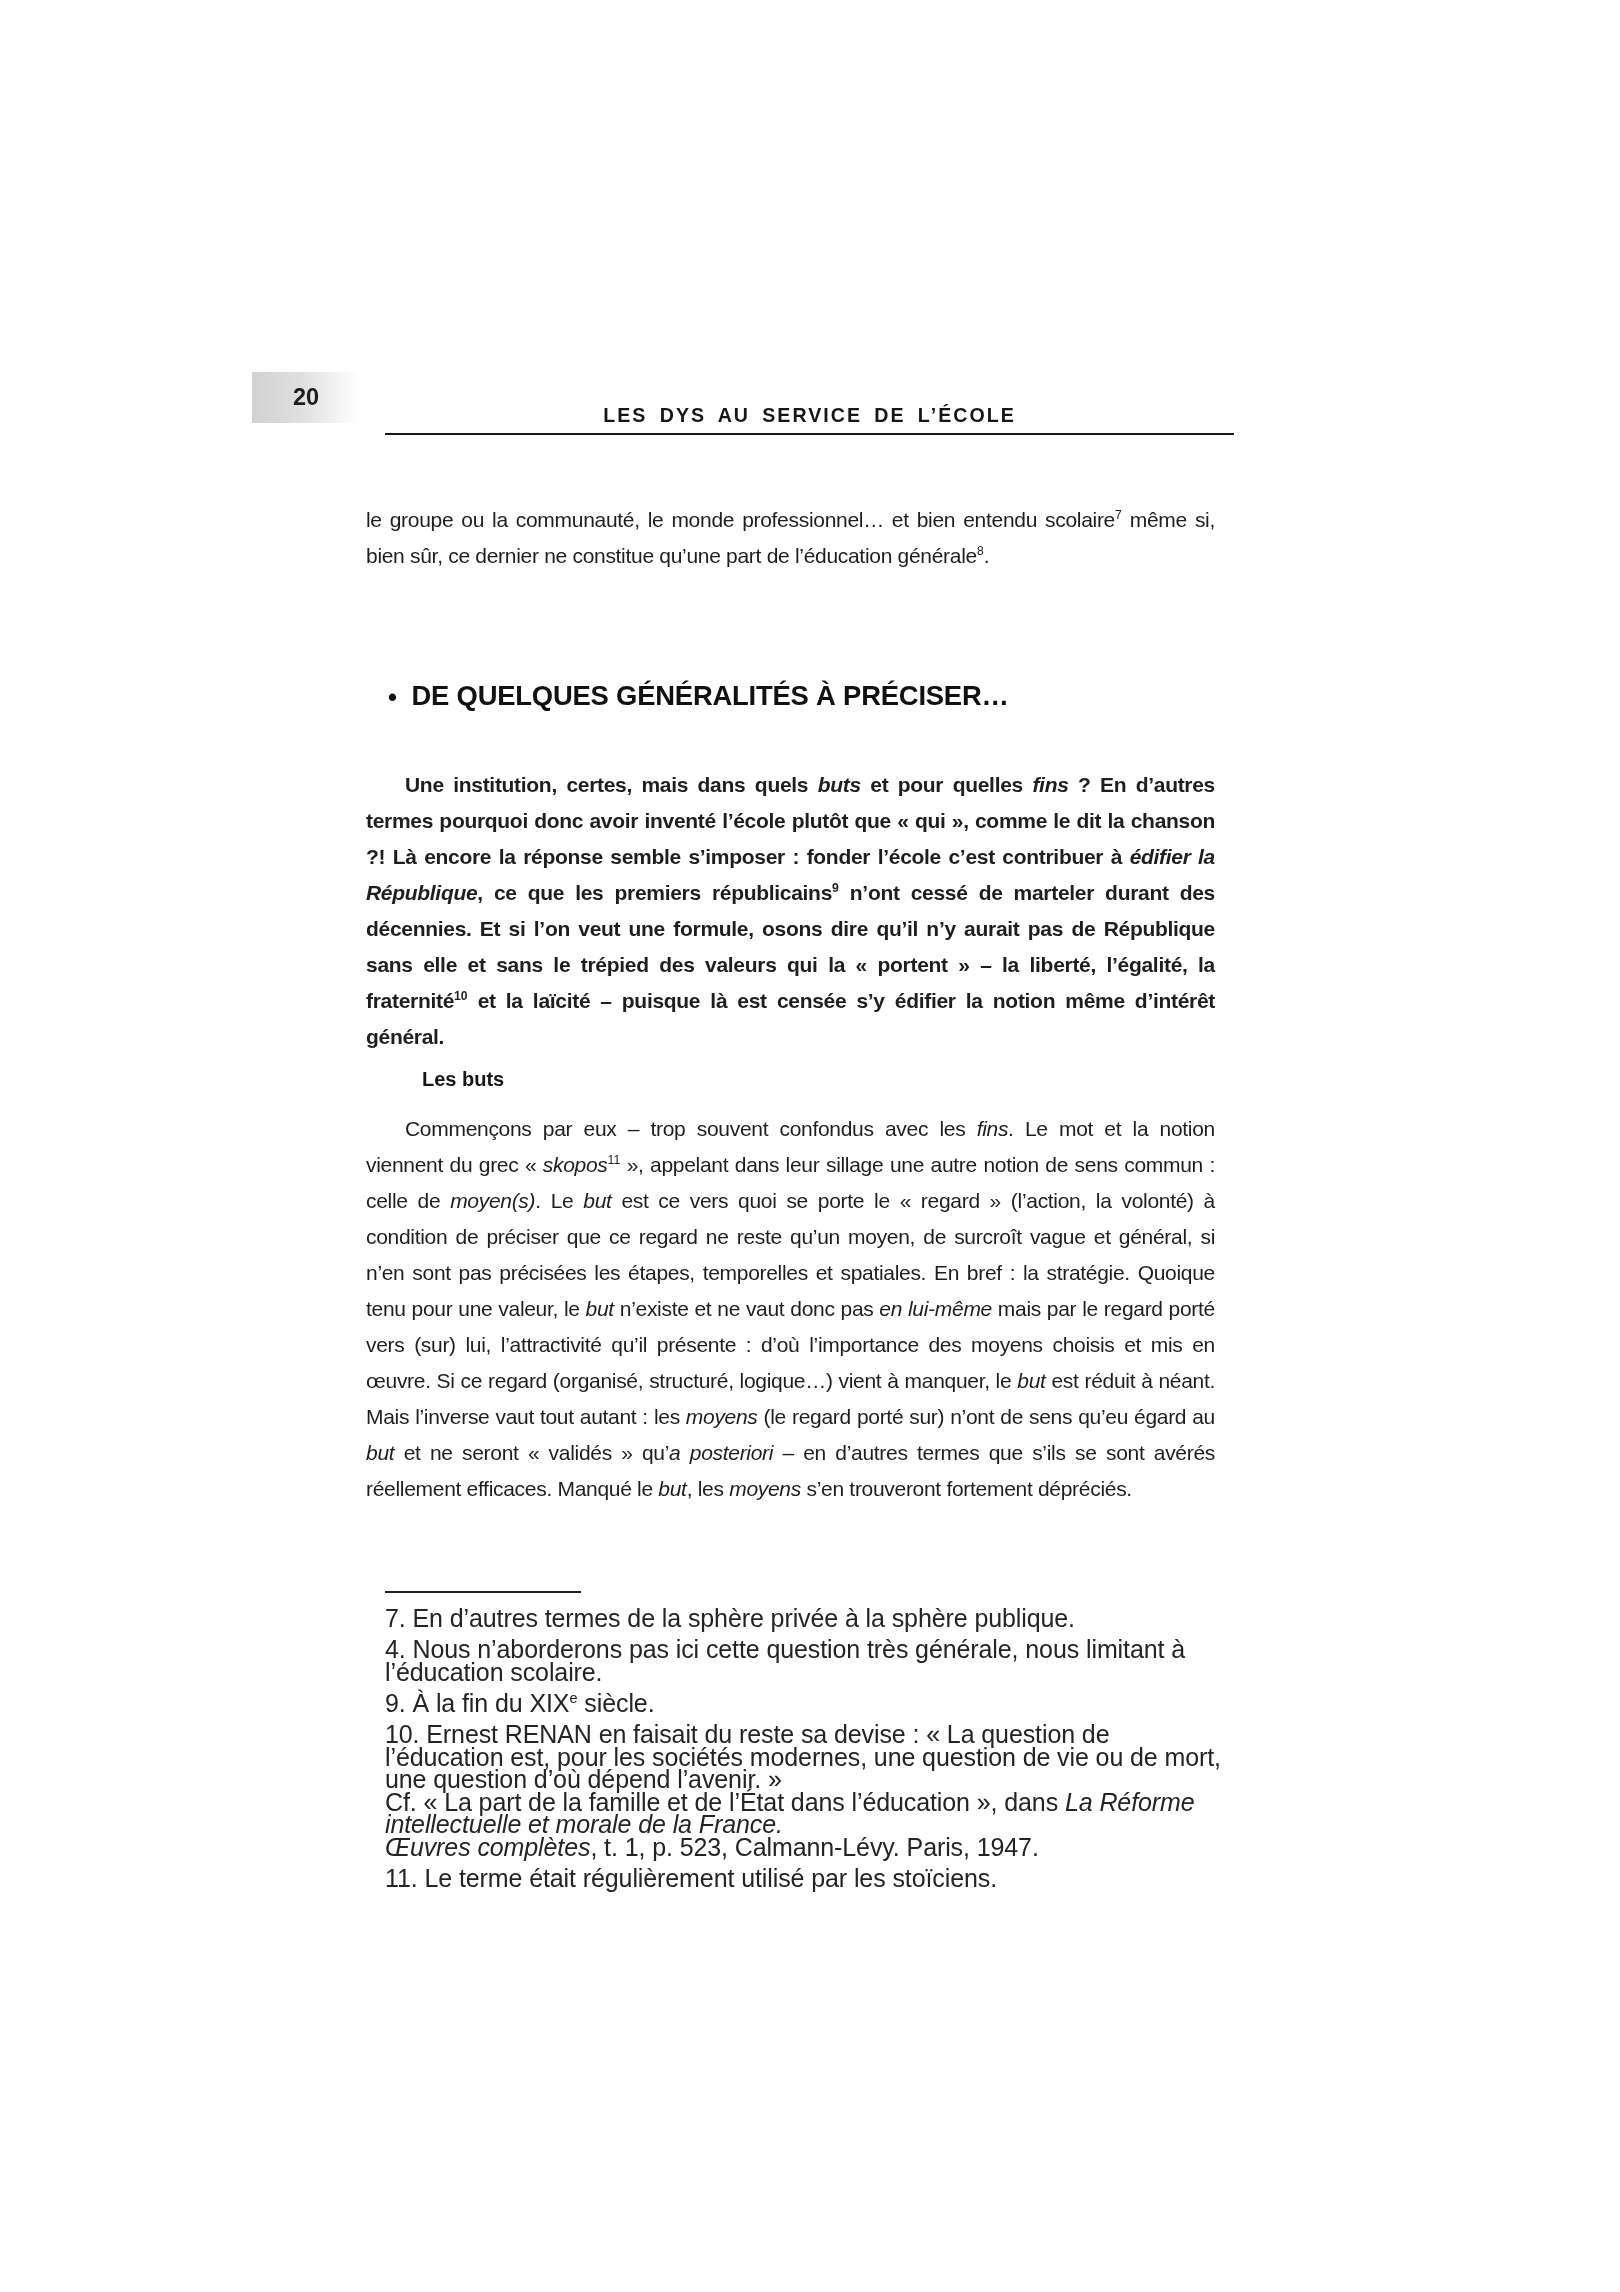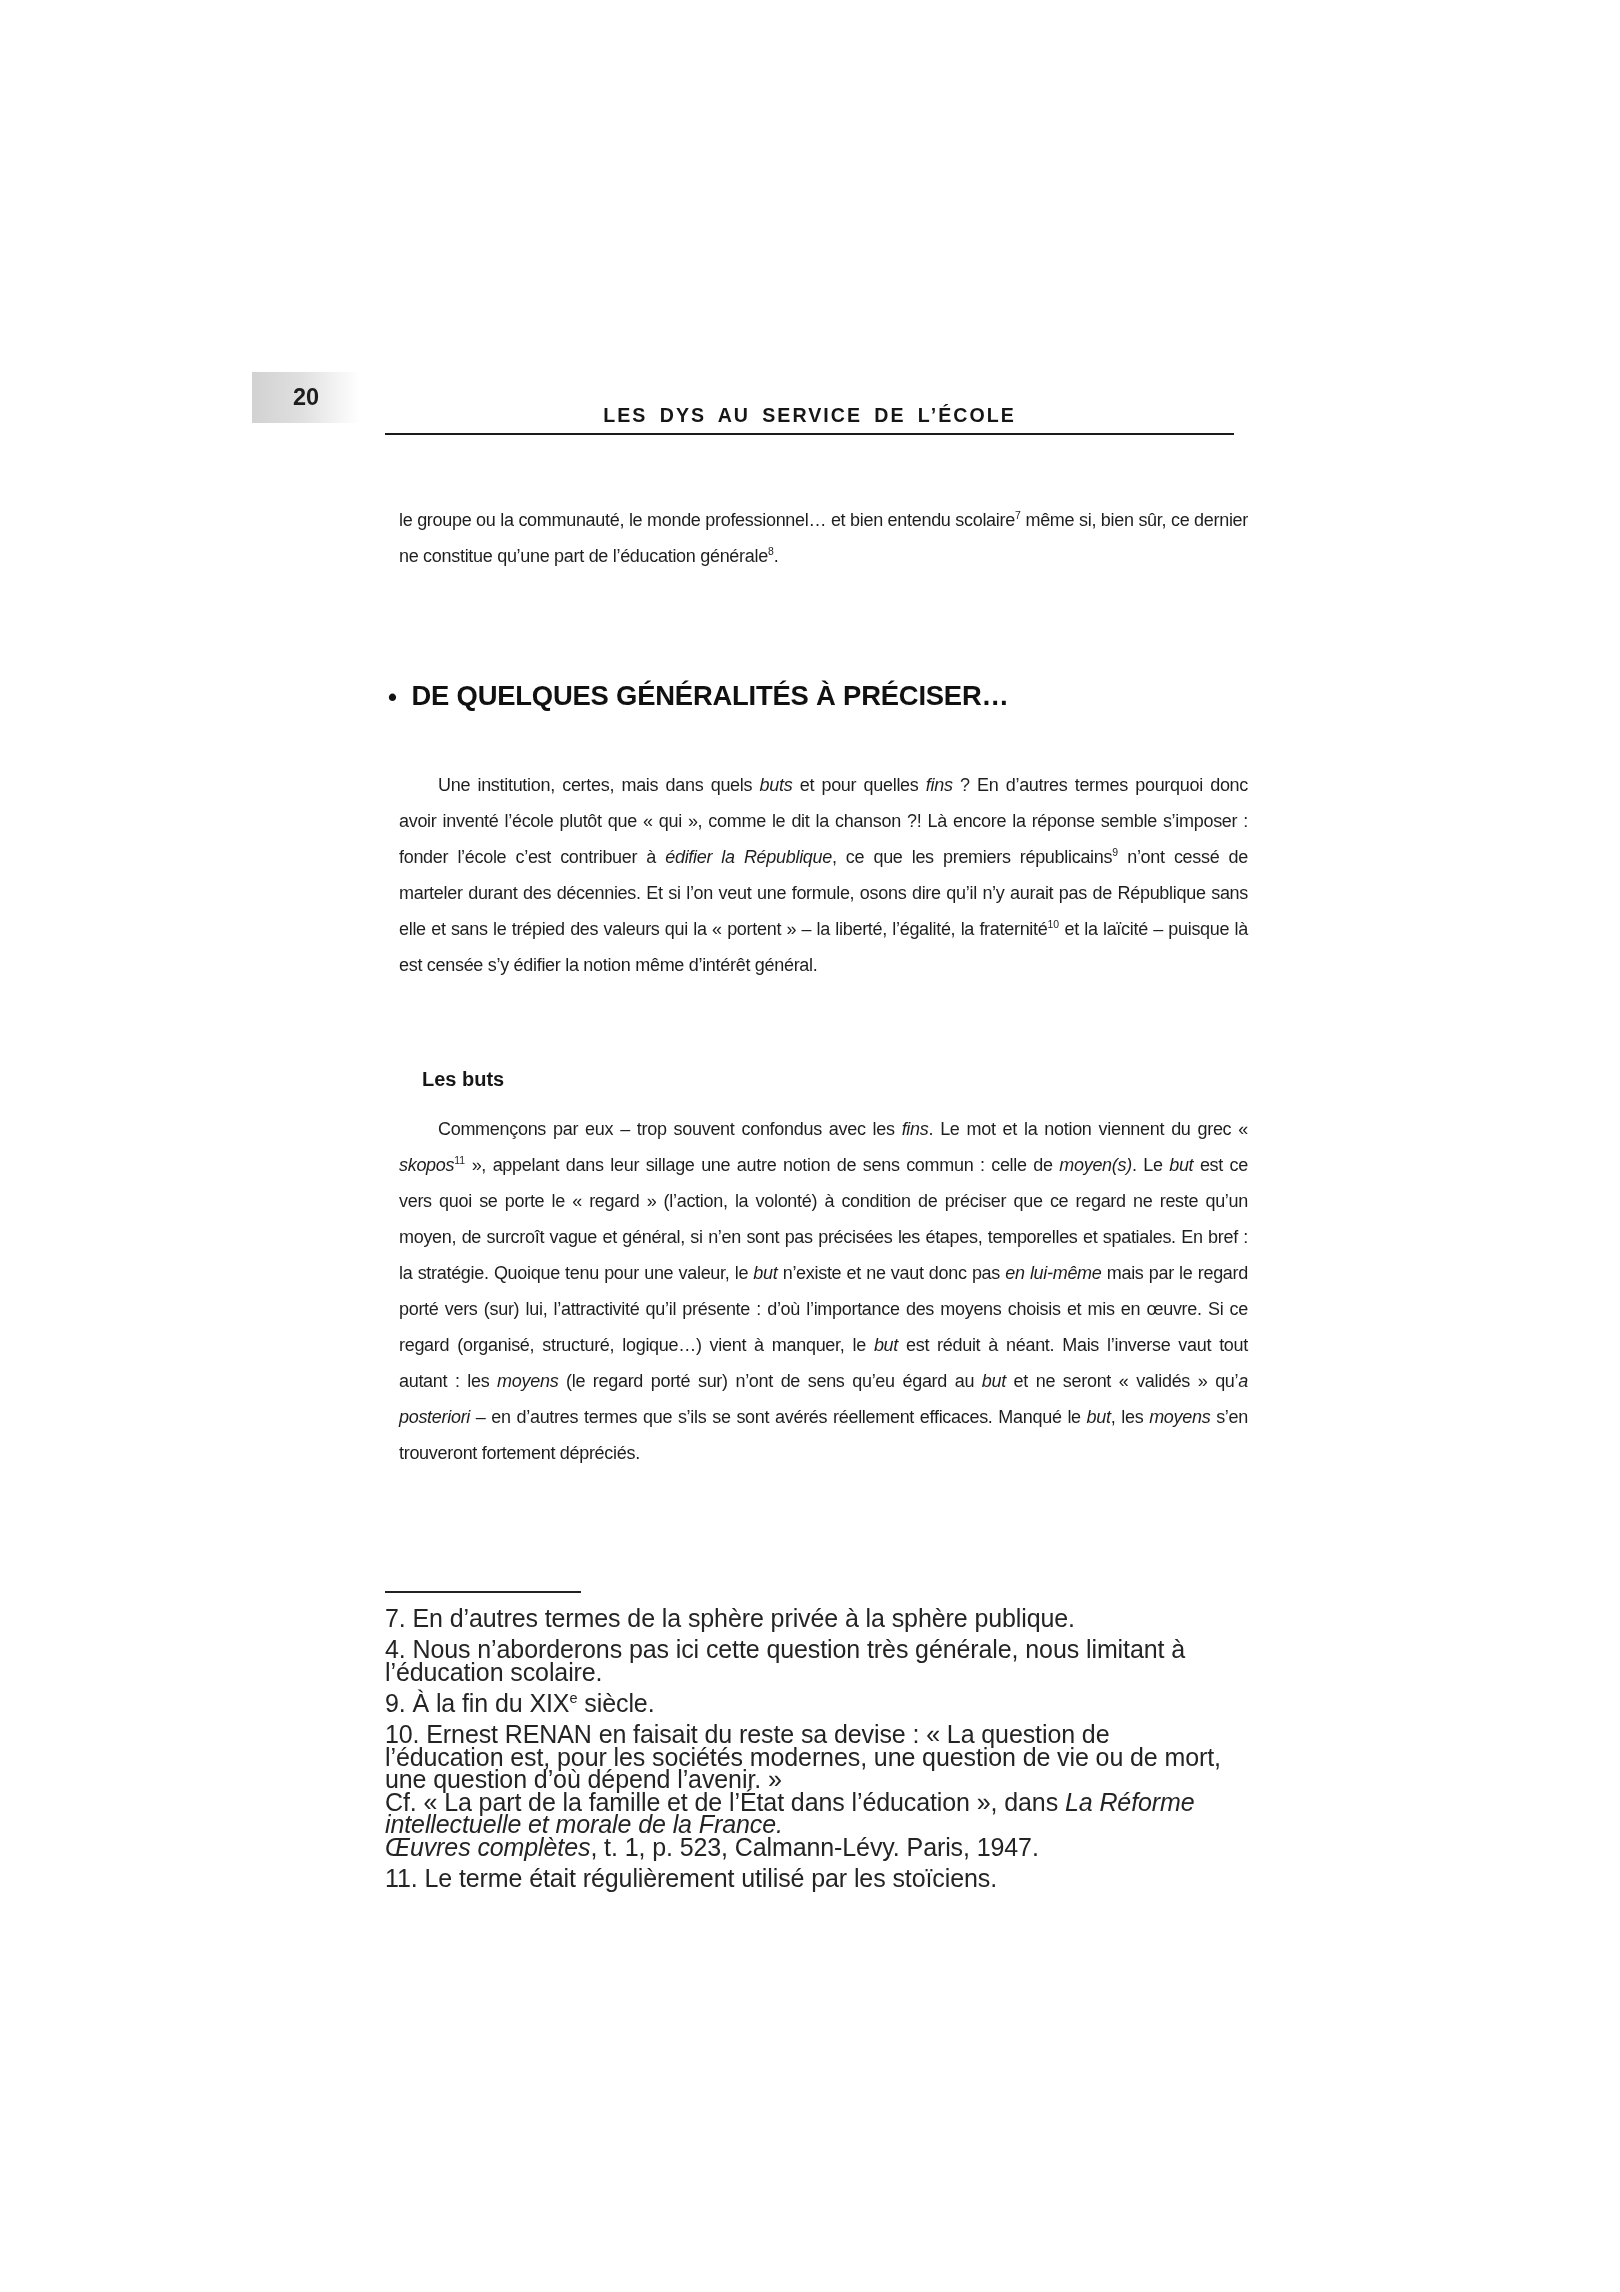--- a/index.html
+++ b/index.html
@@ -32,30 +32,30 @@
     white-space: nowrap;
   }
   .header-rule {
     position: absolute;
     left: 385px; top: 433px;
     width: 849px; height: 2px;
     background: #1a1a1a;
   }
   .bodytext {
     position: absolute;
-    left: 399px; width: 849px;
+    left: 366px; width: 849px;
     margin: 0;
-    font-size: 18px;
+    font-size: 21px;
     line-height: 36px;
     letter-spacing: -0.3px;
     text-align: justify;
     color: #1e1e1e;
   }
   .p1 { top: 502px; }
-  .p2 { top: 767px; }
+  .p2 { top: 767px; font-weight: bold; }
   .p3 { top: 1111px; }
   .indent { text-indent: 39px; }
   .section-heading {
     position: absolute;
     left: 385px; top: 678px; width: 849px;
     padding-left: 26.5px;
     box-sizing: border-box;
     font-weight: bold;
     font-size: 27.4px;
     line-height: 36px;

